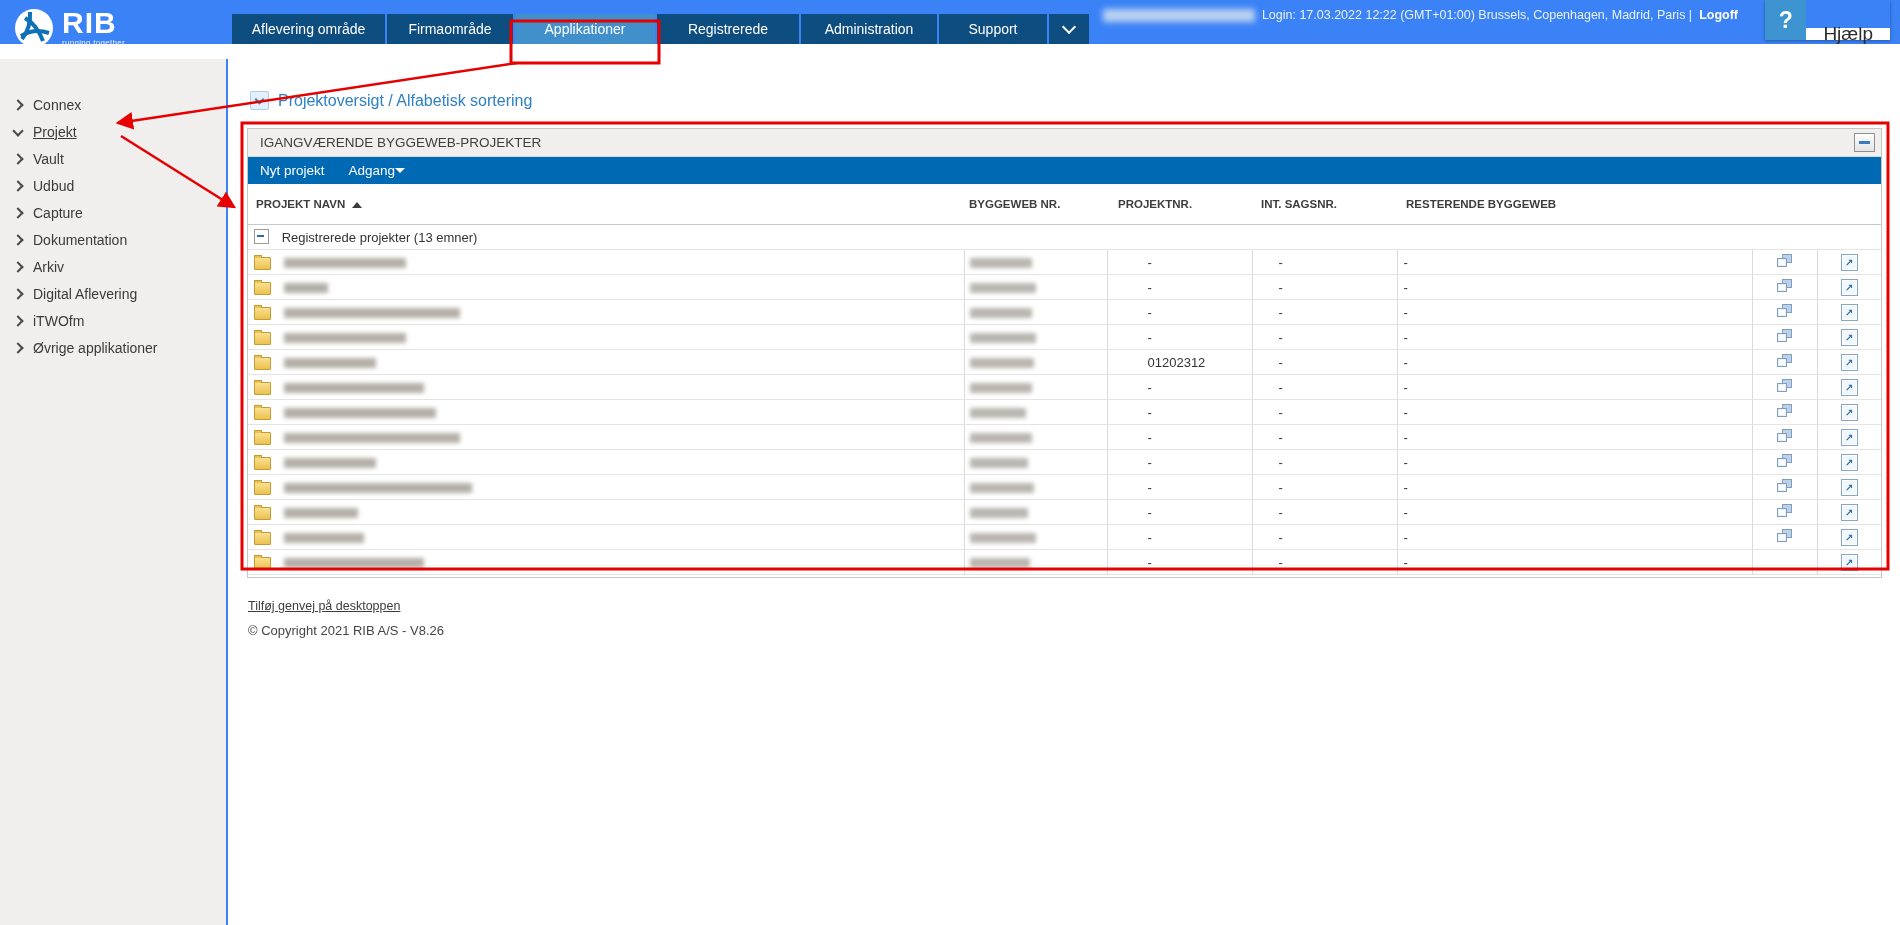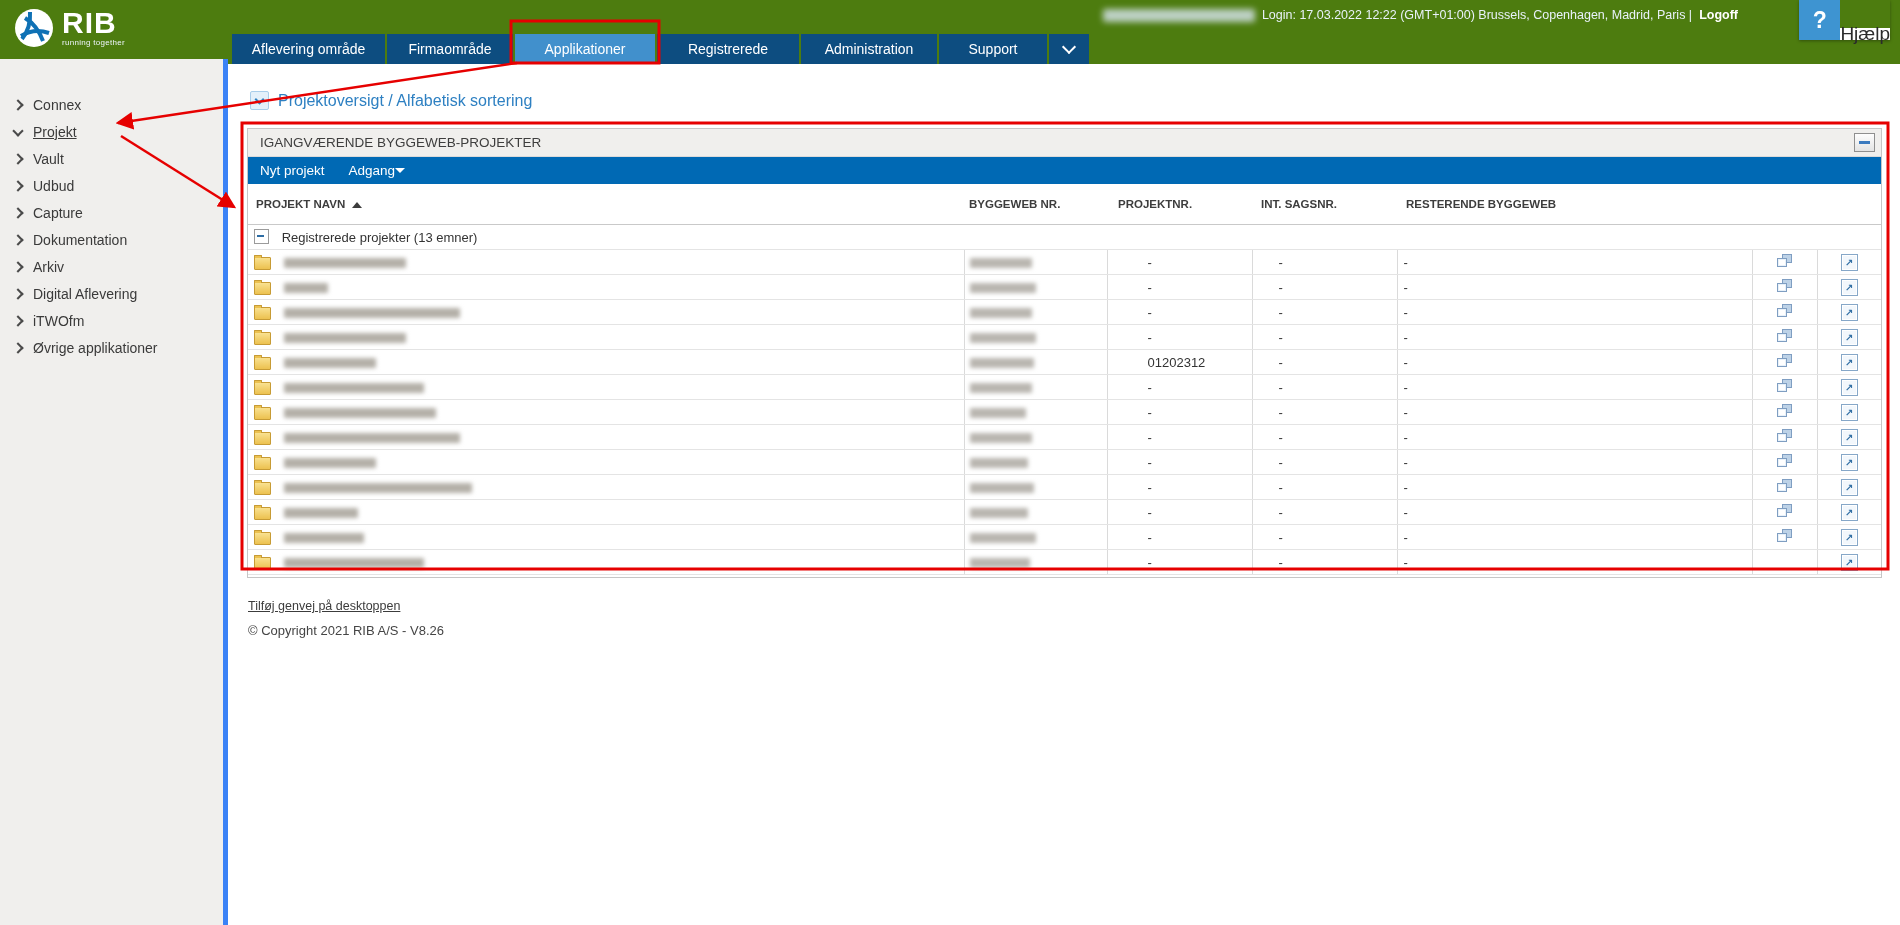--- a/index.html
+++ b/index.html
@@ -1,20 +1,20 @@
 <!DOCTYPE html>
 <html><head>
 <meta charset="utf-8">
 <style>
   html,body { margin:0; padding:0; background:#fff; }
   .page { position:relative; width:1900px; height:925px; overflow:hidden; background:#fff;
           font-family:"Liberation Sans","DejaVu Sans",sans-serif; }
 
   
-  .topbar { position:absolute; top:0; left:0; width:1900px; height:64px; background:#4d7c0f; }
+  .topbar { position:absolute; top:0; left:0; width:1900px; height:44px; background:#3b82f6; }
   .logo { position:absolute; left:14px; top:5px; display:flex; align-items:flex-start; }
   .logo-ball { width:40px; height:40px; margin-top:3px; }
   .logo-textwrap { margin-left:8px; }
   .logo-text { color:#fff; font-size:30px; font-weight:bold; letter-spacing:1px; line-height:36px; }
   .logo-tagline { color:#eef5fb; font-size:8px; text-align:right; margin-top:-3px; letter-spacing:.3px; }
 
   .tabs { position:absolute; left:232px; bottom:0; display:flex; gap:2px; }
   .tab { height:30px; background:#0d4d80; color:#fff; font-size:14px; display:flex;
          align-items:center; justify-content:center; cursor:pointer; }
   .tab.t1{width:153px}.tab.t2{width:126px}.tab.t3{width:140px}.tab.t4{width:142px}
@@ -28,25 +28,25 @@
 
   .login-line { position:absolute; top:8px; right:162px; display:flex; align-items:center; gap:7px;
                 color:#e9f2fa; font-size:12.5px; white-space:nowrap; }
   .user-blur { width:152px; height:13px; background:#d9e6f2; opacity:.8; filter:blur(3px); border-radius:2px; }
   .logoff { color:#fff; font-weight:bold; cursor:pointer; }
 
   .help-btn { position:absolute; top:0; right:10px; height:40px; display:flex;
               box-shadow:0 1px 3px rgba(0,0,0,.35); cursor:pointer; }
   .help-q { width:41px; background:#3e94d1; color:#fff; font-size:23px; font-weight:bold;
             display:flex; align-items:center; justify-content:center; }
-  .help-label { background:#fff; color:#2b2b2b; font-size:19px; display:flex; align-items:center; padding:0 0;margin-top:28px; }
+  .help-label { background:#fff; color:#2b2b2b; font-size:19px; display:flex; align-items:center; padding:0 17px;margin-top:28px; }
 
   
   .sidebar { position:absolute; top:59px; left:0; width:228px; height:866px; background:#f0efed;
-             border-right:5px solid #3b82f6; box-sizing:border-box; padding-top:32px; }
+             border-right:2px solid #3b82f6; box-sizing:border-box; padding-top:32px; }
   .side-item { height:27px; display:flex; align-items:center; padding-left:14px; cursor:pointer; }
   .side-item .chev { margin-right:11px; }
   .side-item .chev.down { margin-top:-2px; }
   .side-label { font-size:14px; color:#3a3a3a; }
   .side-item.current .side-label { text-decoration:underline; }
 
   
   .page-title { position:absolute; left:250px; top:91px; display:flex; align-items:center; }
   .collapse-ico { width:17px; height:17px; background:#e4f0fa; border:1px solid #a9cdea; border-radius:2px;
                   display:flex; align-items:center; justify-content:center; margin-right:9px; cursor:pointer; }

